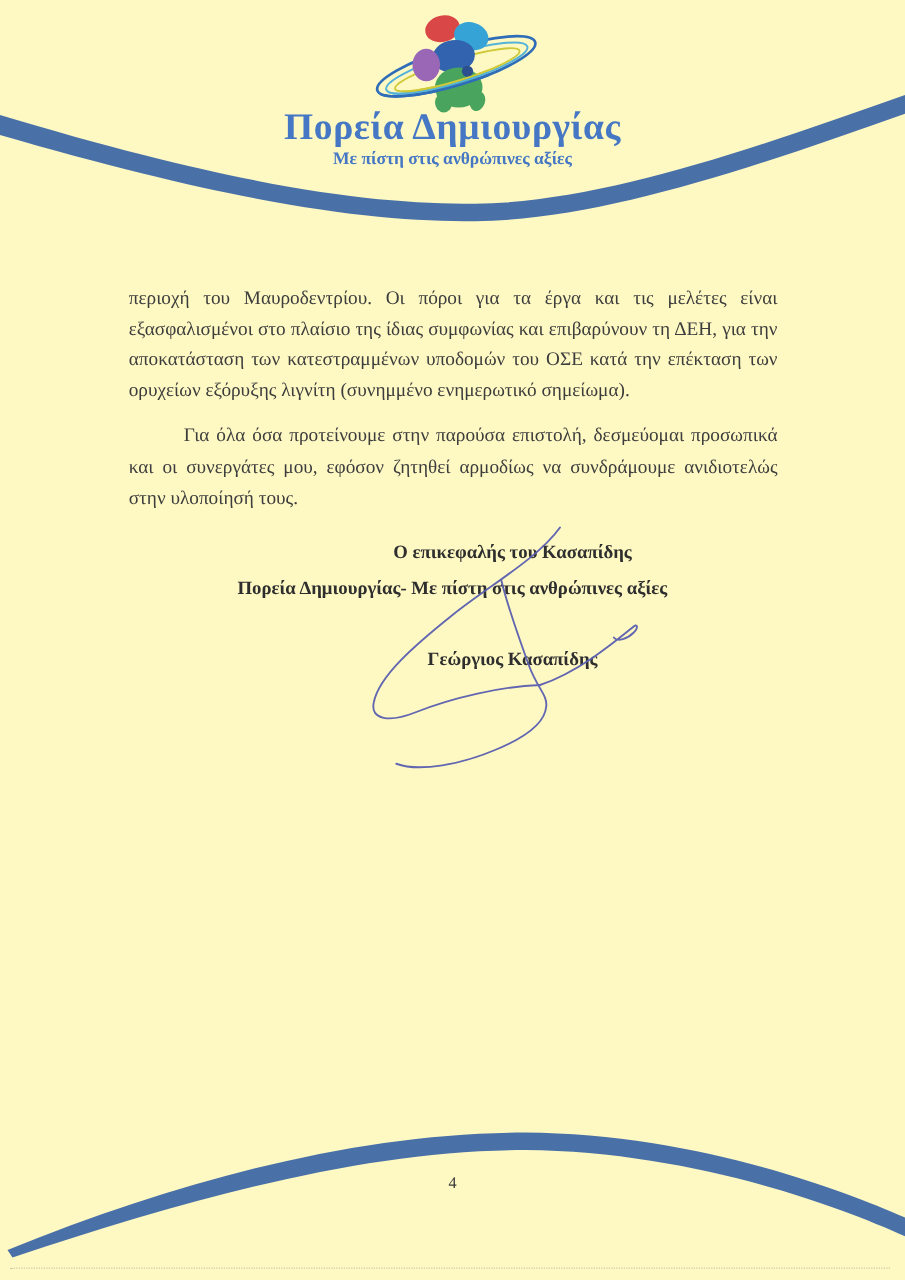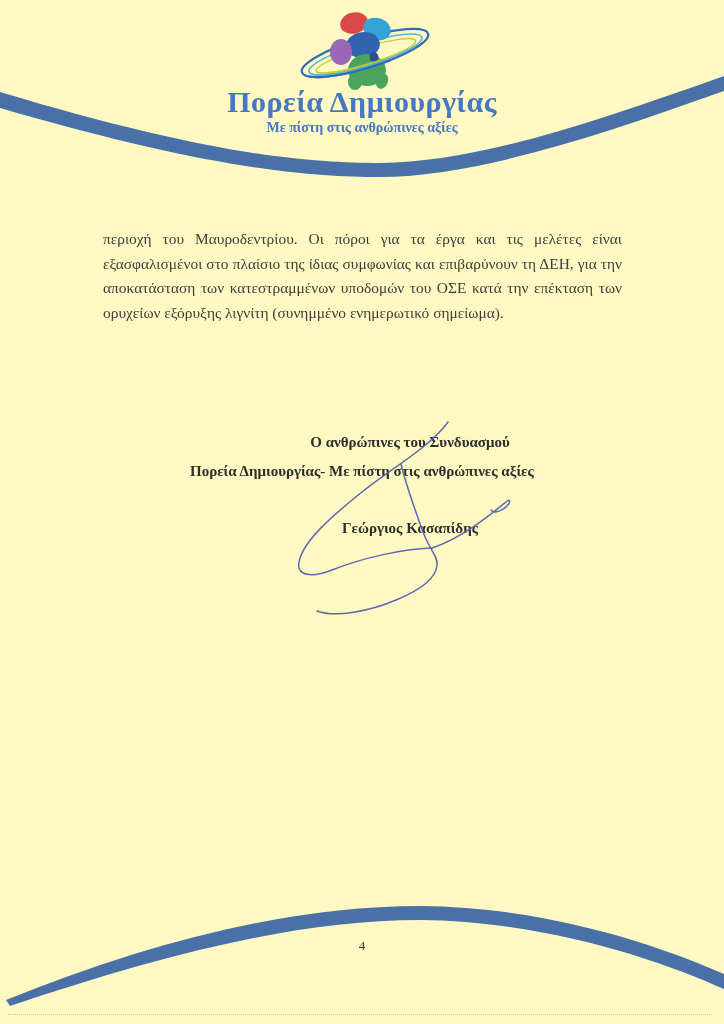--- a/index.html
+++ b/index.html
@@ -146,23 +146,24 @@
 
   <svg class="abs" style="left:0; top:0;" width="724" height="200" viewBox="0 0 724 200">
     <path d="M0,92 C200,152 300,163 380,163 C480,162 600,120 724,76 L724,91 C600,135 480,176 380,177 C300,177 200,166 0,108 Z" fill="#4a70a8"></path>
   </svg>
 
   <h1 class="page-title">Πορεία Δημιουργίας</h1>
   <div class="page-subtitle">Με πίστη στις ανθρώπινες αξίες</div>
 
   <div class="letter-body">
     <p>περιοχή του Μαυροδεντρίου. Οι πόροι για τα έργα και τις μελέτες είναι εξασφαλισμένοι στο πλαίσιο της ίδιας συμφωνίας και επιβαρύνουν τη ΔΕΗ, για την αποκατάσταση των κατεστραμμένων υποδομών του ΟΣΕ κατά την επέκταση των ορυχείων εξόρυξης λιγνίτη (συνημμένο ενημερωτικό σημείωμα).</p>
+    <p class="indented">Για όλα όσα προτείνουμε στην παρούσα επιστολή, δεσμεύομαι προσωπικά και οι συνεργάτες μου, εφόσον ζητηθεί αρμοδίως να συνδράμουμε ανιδιοτελώς στην υλοποίησή τους.</p>
   </div>
 
-  <div class="sig-role">Ο ανθρώπινες του Συνδυασμού</div>
+  <div class="sig-role">Ο επικεφαλής του Κασαπίδης</div>
   <div class="sig-party">Πορεία Δημιουργίας- Με πίστη στις ανθρώπινες αξίες</div>
   <div class="sig-name">Γεώργιος Κασαπίδης</div>
 
   <svg class="abs" style="left:0; top:0; pointer-events:none;" width="724" height="1024" viewBox="0 0 724 1024">
     <g fill="none" stroke="#5a5fb0" stroke-width="1.5" stroke-linecap="round" opacity="0.95">
       <path d="M448,422 C430,447 392,468 362,492 C332,516 303,541 299,562 C296,576 312,578 332,570 C362,558 402,549 432,548"></path>
       <path d="M432,548 C462,538 490,515 506,502 C510,498 511,502 507,506 C502,511 494,514 491,510"></path>
       <path d="M401,464 C406,485 415,510 423,532 C430,551 438,556 437,565 C436,580 418,591 396,600 C370,611 336,618 317,611"></path>
     </g>
   </svg>

